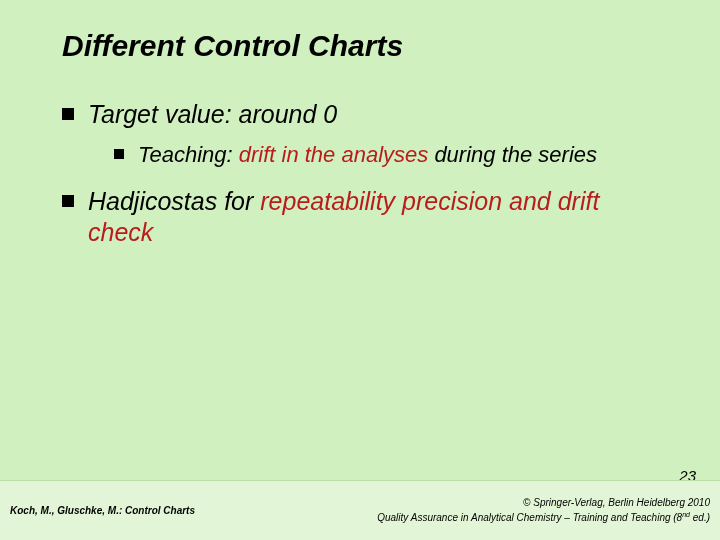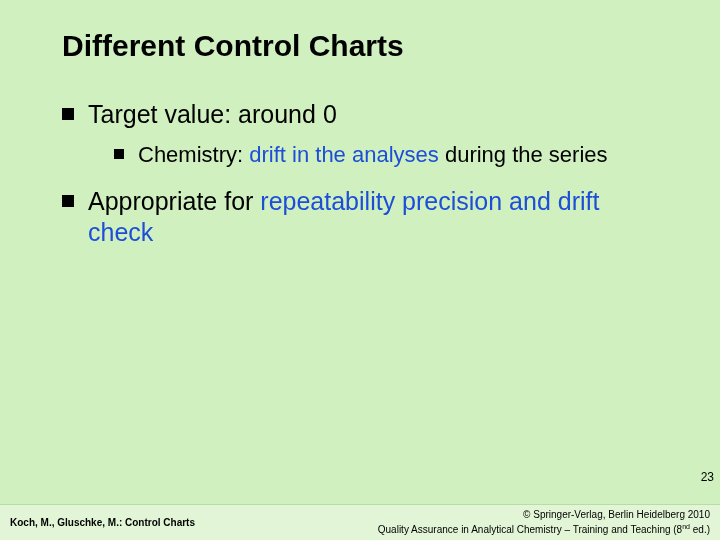--- a/index.html
+++ b/index.html
@@ -7,20 +7,21 @@
   body {
     background: #d0f0c0;
     font-family: Arial, Helvetica, sans-serif;
     position: relative;
   }
   .slide {
     width: 720px;
     height: 540px;
     position: relative;
     padding: 28px 50px 0 62px;
+    font-style: italic;
   }
   .title {
     font-size: 30px;
     font-weight: bold;
     color: #000;
     line-height: 1.18;
     margin-bottom: 26px;
   }
   .content { font-size: 25px; line-height: 1.25; }
   ul.lvl1 { list-style: none; padding-left: 0; margin-top: 36px; }
@@ -34,32 +35,32 @@
   }
   ul.lvl2 { list-style: none; padding-left: 26px; margin-top: 10px; }
   ul.lvl2 > li { position: relative; padding-left: 24px; font-size: 22px; line-height: 1.25; }
   ul.lvl2 > li::before {
     content: "";
     position: absolute;
     left: 0; top: 8px;
     width: 10px; height: 10px;
     background: #000;
   }
-  .red { color: #1d4ed8; }
+  .red { color: #b91c1c; }
   .pagenum {
     position: absolute;
-    right: 6px;
+    right: 24px;
     bottom: 56px;
-    font-size: 12px;
+    font-size: 15px;
     color: #000;
   }
   .footer {
     position: absolute;
     left: 0; right: 0; bottom: 0;
-    height: 36px;
+    height: 60px;
     background: #e2f5d6;
     border-top: 1px solid #b8dca5;
     display: flex;
     justify-content: space-between;
     align-items: center;
     padding: 6px 10px;
     font-size: 10px;
     color: #000;
   }
   .footer-left { font-weight: bold; line-height: 1.4; }
@@ -74,26 +75,26 @@
   <div class="title">
     <span>Different Control Charts</span><br>
   </div>
 
   <div class="content">
     <ul class="lvl1">
       <li>
         <span>Target value: around 0</span>
         <ul class="lvl2">
           <li>
-            <span>Chemistry: </span><span class="red">drift in the analyses</span><span> during the series</span>
+            <span>Teaching: </span><span class="red">drift in the analyses</span><span> during the series</span>
           </li>
         </ul>
       </li>
       <li>
-        <span>Appropriate for </span><span class="red">repeatability precision and drift check</span>
+        <span>Hadjicostas for </span><span class="red">repeatability precision and drift check</span>
       </li>
     </ul>
   </div>
 
   <div class="pagenum">23</div>
 
   <div class="footer">
     <div class="footer-left">
       <span>Koch, M., Gluschke, M.: Control Charts</span><br>
     </div>

